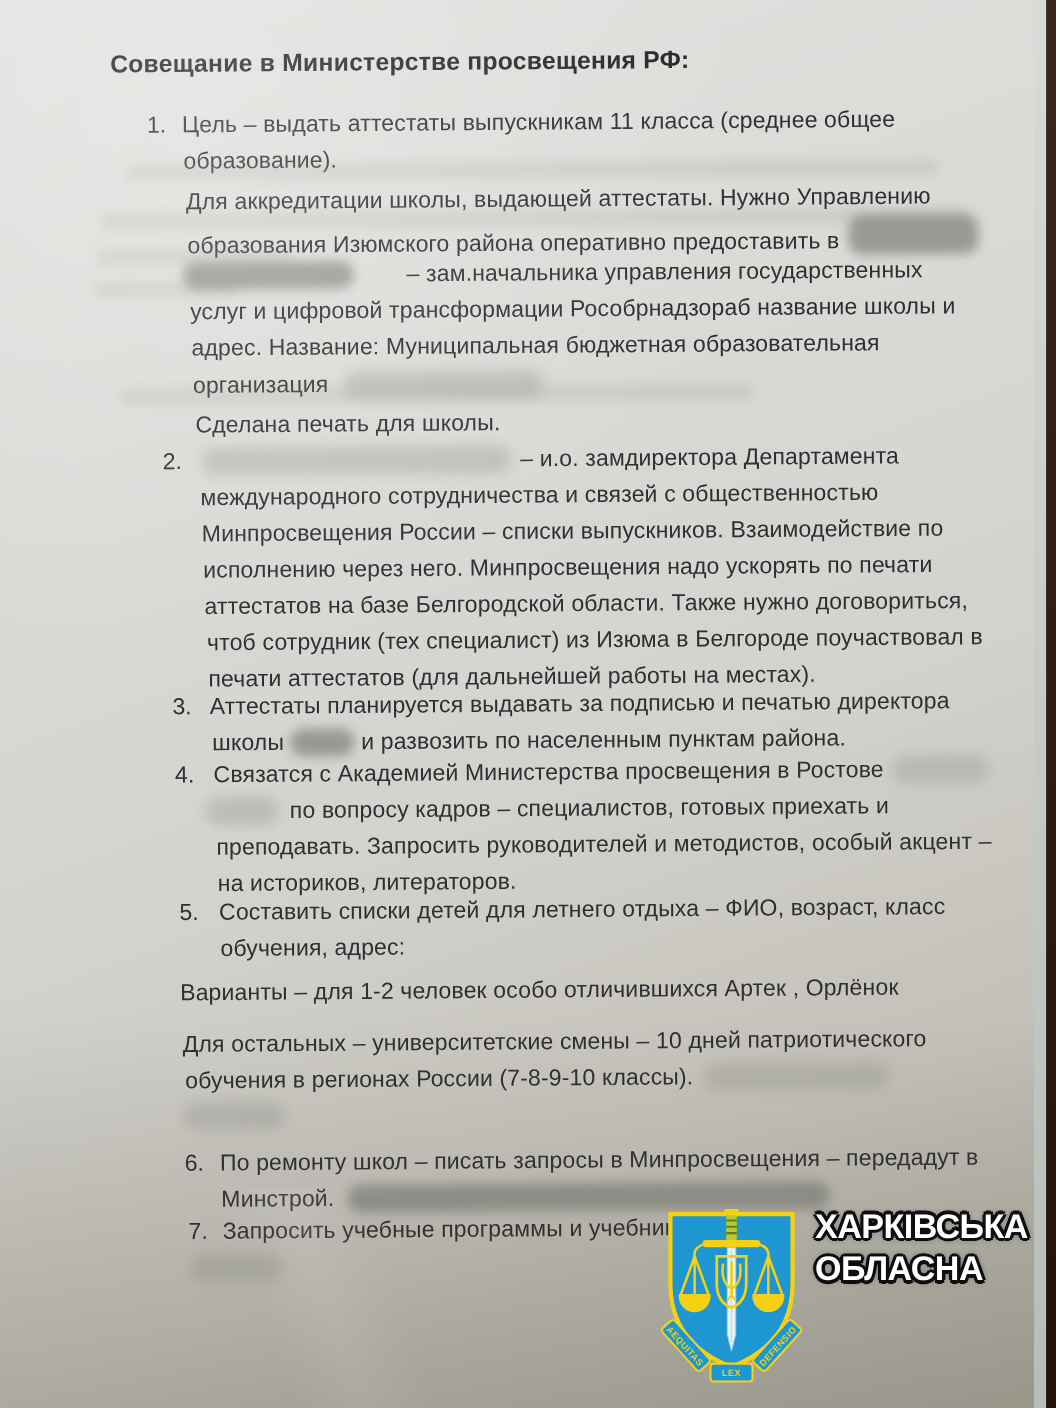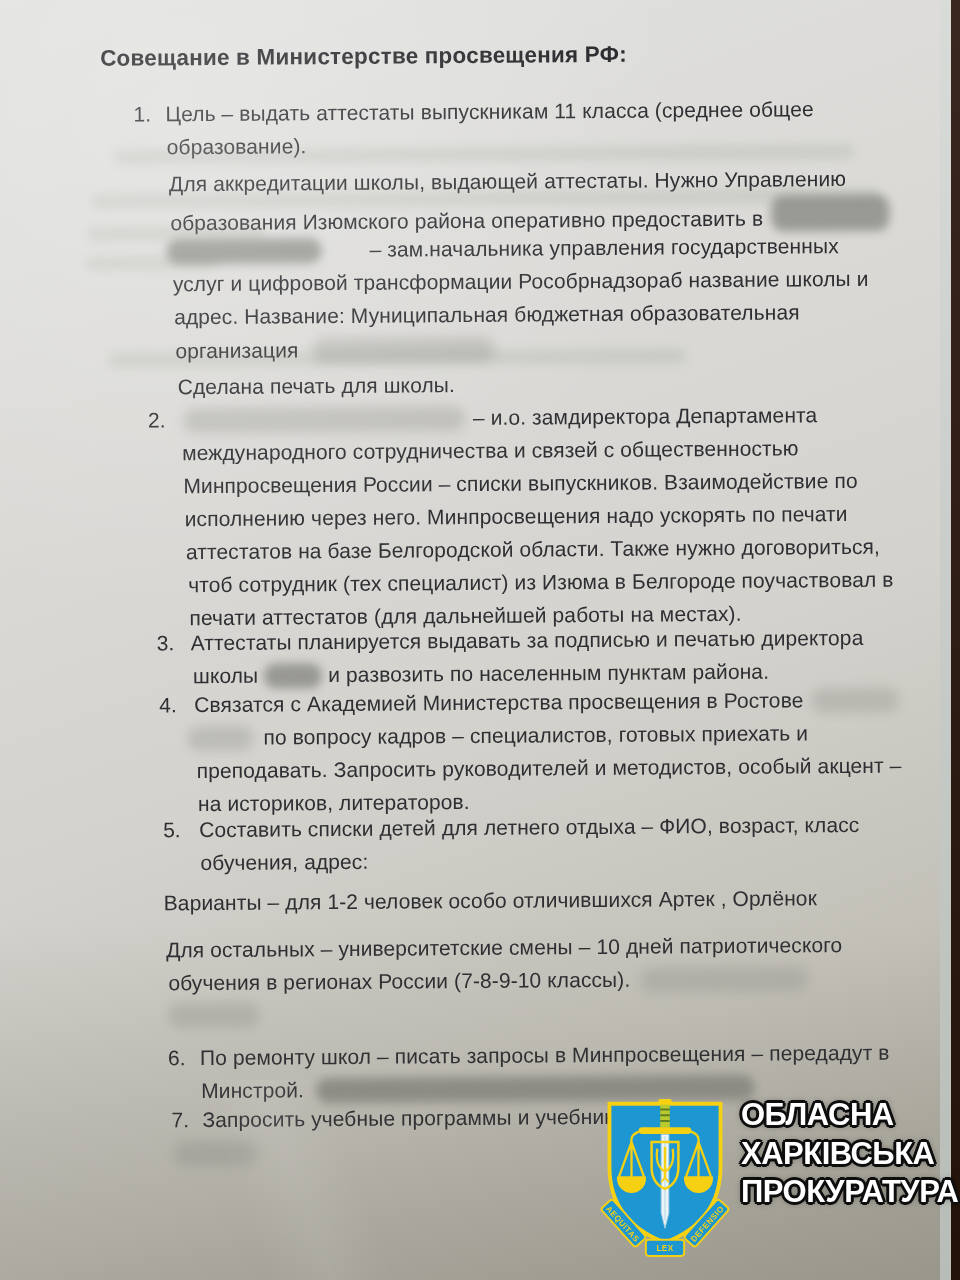--- a/index.html
+++ b/index.html
@@ -131,18 +131,17 @@
         </g>
         <g transform="rotate(-48 114 134)">
           <rect x="86" y="126" width="54" height="16" rx="3" style="fill:var(--em-blue);stroke:var(--em-yellow);stroke-width:2;"></rect>
           <text x="113" y="138" text-anchor="middle" class="ribbon-text" style="fill:var(--em-yellow);">DEFENSIO</text>
         </g>
         <rect x="50" y="152" width="40" height="17" rx="3" style="fill:var(--em-blue);stroke:var(--em-yellow);stroke-width:2;"></rect>
         <text x="70" y="164" text-anchor="middle" class="ribbon-text" style="fill:var(--em-yellow);">LEX</text>
       </g>
     </svg>
     <div class="org">
+      <div>ХАРКІВСЬКА</div>
       <div>ОБЛАСНА</div>
-      <div>ХАРКІВСЬКА</div>
-      <div>ПРОКУРАТУРА</div>
     </div>
   </div>
 </div>
 
 </body></html>

